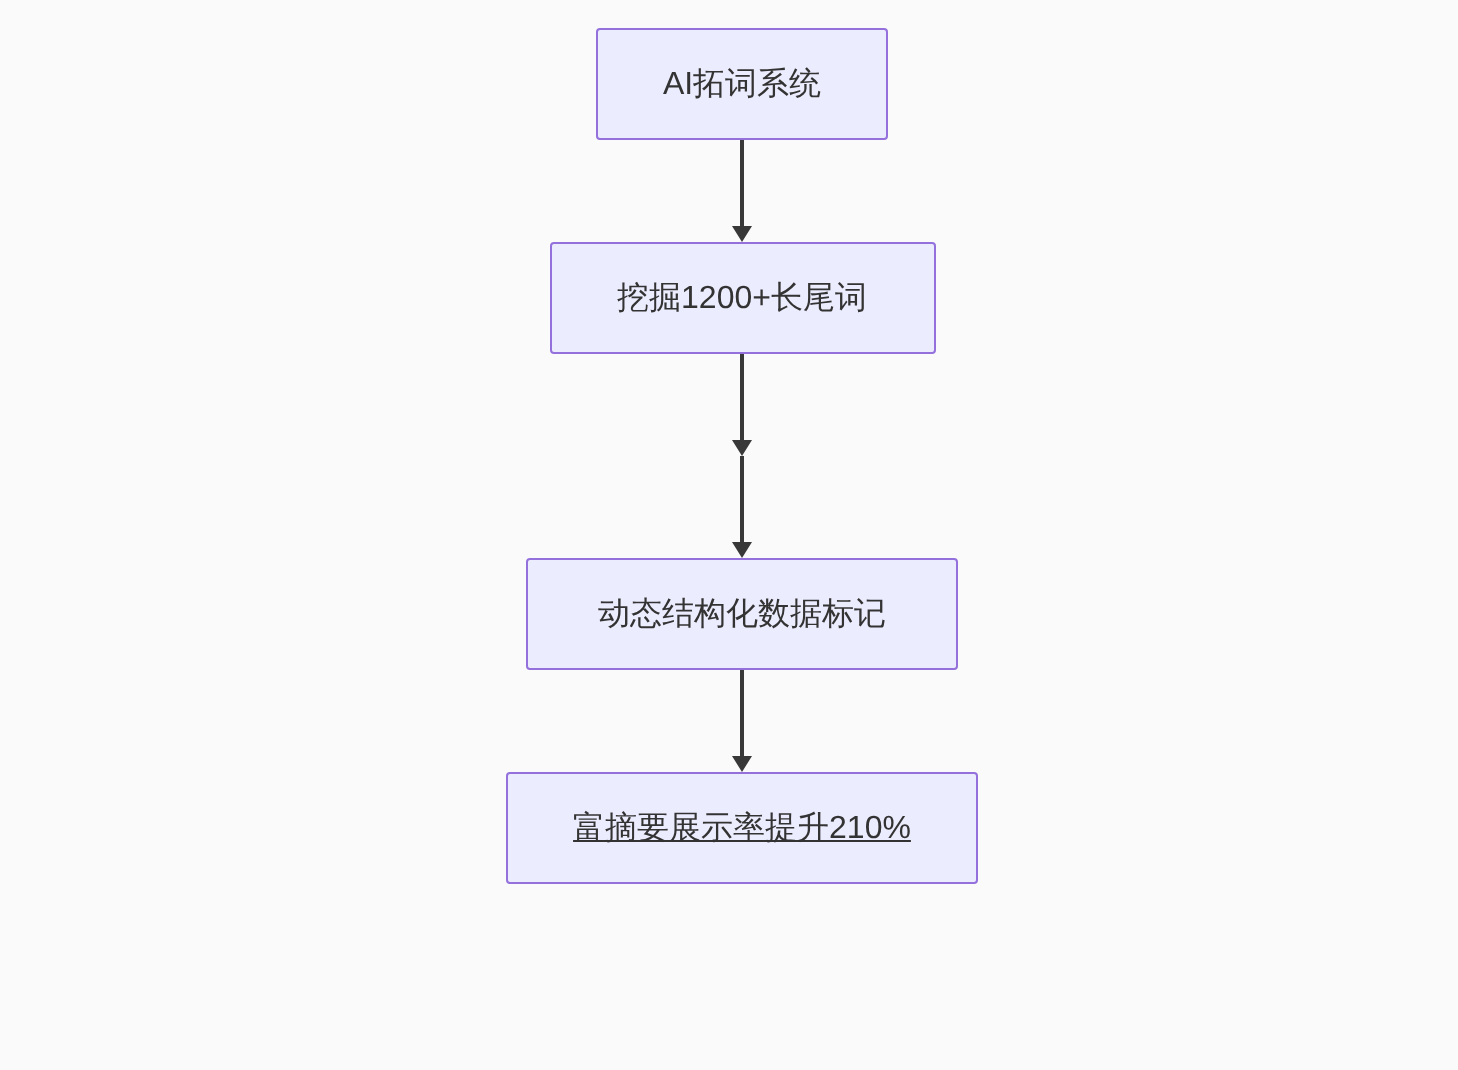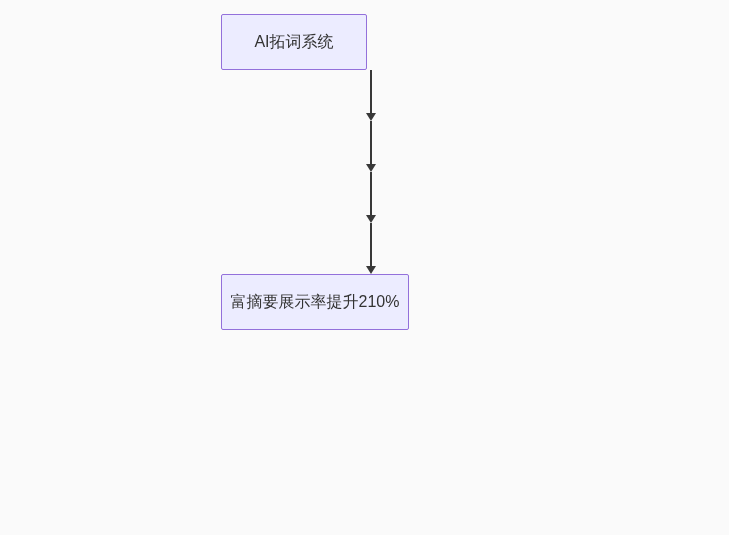--- a/index.html
+++ b/index.html
@@ -14,40 +14,41 @@
     background: var(--bg, #fafafa);
     font-family: "Liberation Sans", "DejaVu Sans", sans-serif;
   }
   .flow {
     position: absolute;
     left: 221px;
     top: 14px;
     width: 300px;
     display: flex;
     flex-direction: column;
+    align-items: center;
   }
   .node {
     box-sizing: border-box;
     height: 56px;
     display: flex;
     align-items: center;
     justify-content: center;
     background: var(--node-fill, #ECECFF);
     border: 1px solid var(--node-border, #9370DB);
     border-radius: 2px;
     color: var(--text, #333333);
     font-size: 16px;
     white-space: nowrap;
     text-align: center;
   }
   .n1 { width: 146px; }
   .n2 { width: 193px; }
   .n3 { width: 224px; }
   .n4 { width: 216px; }
-  .n5 { width: 188px; }
+  .n5 { width: 236px; text-decoration: underline; }
   .edge {
     height: 51px;
     display: flex;
     flex-direction: column;
     align-items: center;
   }
   .edge .line {
     width: 2px;
     flex: 1 1 auto;
     background: var(--edge, #383838);
@@ -65,32 +66,34 @@
 
 <div class="flow">
 
   <div class="node n1">AI拓词系统</div>
 
   <div class="edge">
     <div class="line"></div>
     <div class="head"></div>
   </div>
 
+  <div class="node n2">挖掘1200+长尾词</div>
 
   <div class="edge">
     <div class="line"></div>
     <div class="head"></div>
   </div>
 
 
   <div class="edge">
     <div class="line"></div>
     <div class="head"></div>
   </div>
 
+  <div class="node n4">动态结构化数据标记</div>
 
   <div class="edge">
     <div class="line"></div>
     <div class="head"></div>
   </div>
 
   <div class="node n5">富摘要展示率提升210%</div>
 
 </div>
 

